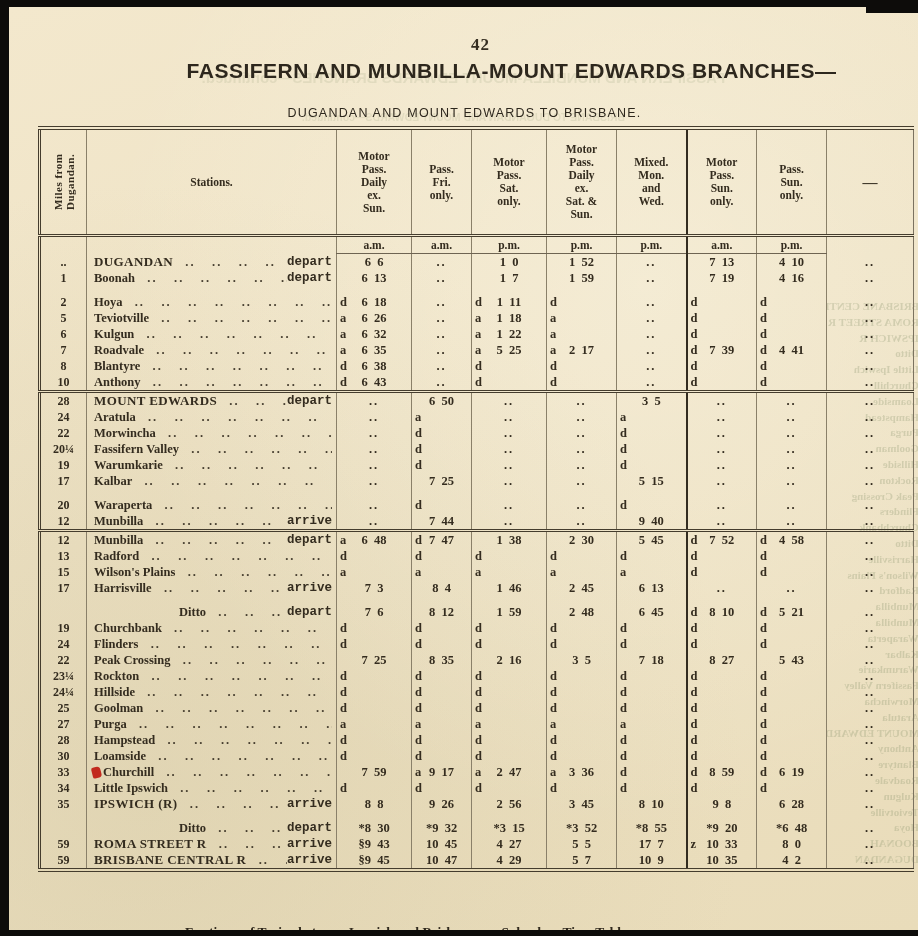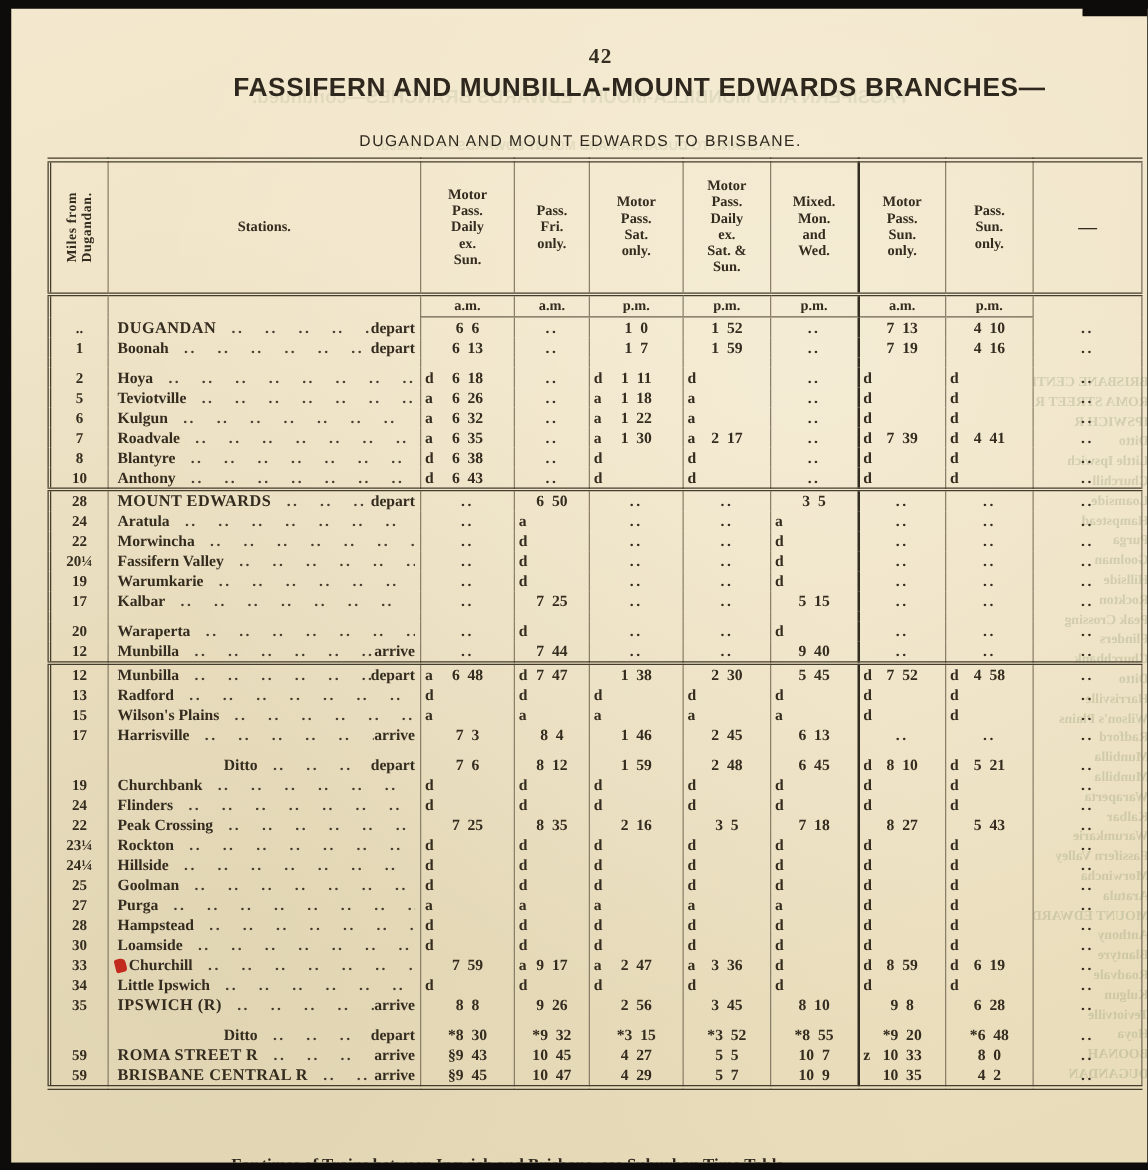--- a/index.html
+++ b/index.html
@@ -55,21 +55,21 @@
   tbody.grp{border-top:3px double #443c2d;}
   tbody.first{border-top:none;}
   .tt tbody td{height:16px;line-height:16px;text-align:center;vertical-align:middle;}
   tr.spacer td{height:8px;line-height:8px;}
   td.mi{font-size:12px;}
   td.st-td{text-align:left;}
   .st{display:flex;align-items:center;padding:0 4px 0 7px;white-space:nowrap;}
   .st .sname{flex:0 0 auto;}
   .st.caps .sname{font-size:13px;letter-spacing:.4px;}
   .st .leader{flex:1 1 0;min-width:0;overflow:hidden;letter-spacing:2px;opacity:.9;padding:0 4px;}
-  .st .note{flex:0 0 auto;}
+  .st .note{flex:0 0 auto;font-family:Liberation Mono, monospace;}
   .st.indent{padding-left:92px;}
   .mk{display:inline-block;width:9px;height:11px;margin:0 2px 0 -2px;
     background:#c22a1e;border-radius:2px 4px 3px 2px;transform:rotate(-14deg);
     flex:0 0 auto;vertical-align:middle;}
   .lt{position:absolute;left:3px;top:0;line-height:16px;}
   .dots{letter-spacing:2px;}
   .foot{position:absolute;left:166px;top:872px;width:640px;font-size:13.5px;
     font-weight:700;line-height:21px;color:#30291d;white-space:pre-wrap;}
   .foot .fline{display:block;}
   .foot .f1{padding-left:10px;}
@@ -330,21 +330,21 @@
           <tr>
             <td class="mi">7</td>
             <td class="st-td">
               <div class="st">
                 <span class="sname">Roadvale</span>
                 <span class="leader"> ..  ..  ..  ..  ..  ..  ..  ..  .. </span>
               </div>
             </td>
             <td><span class="lt">a</span><span>6 35</span></td>
             <td><span class="dots">..</span></td>
-            <td><span class="lt">a</span><span>1 30</span></td>
+            <td><span class="lt">a</span><span>5 25</span></td>
             <td><span class="lt">a</span><span>2 17</span></td>
             <td><span class="dots">..</span></td>
             <td class="c-thick"><span class="lt">d</span><span>7 39</span></td>
             <td><span class="lt">d</span><span>4 41</span></td>
             <td><span class="dots">..</span></td>
           </tr>
           <tr>
             <td class="mi">8</td>
             <td class="st-td">
               <div class="st">
@@ -1066,21 +1066,21 @@
               <div class="st caps">
                 <span class="sname">ROMA STREET R</span>
                 <span class="leader"> ..  ..  ..  ..  ..  ..  ..  ..  .. </span>
                 <span class="note">arrive</span>
               </div>
             </td>
             <td><span>§9 43</span></td>
             <td><span>10 45</span></td>
             <td><span>4 27</span></td>
             <td><span>5 5</span></td>
-            <td><span>10 7</span></td>
+            <td><span>17 7</span></td>
             <td class="c-thick"><span class="lt">z</span><span>10 33</span></td>
             <td><span>8 0</span></td>
             <td><span class="dots">..</span></td>
           </tr>
           <tr>
             <td class="mi">59</td>
             <td class="st-td">
               <div class="st caps">
                 <span class="sname">BRISBANE CENTRAL R</span>
                 <span class="leader"> ..  ..  ..  ..  ..  ..  ..  ..  .. </span>

